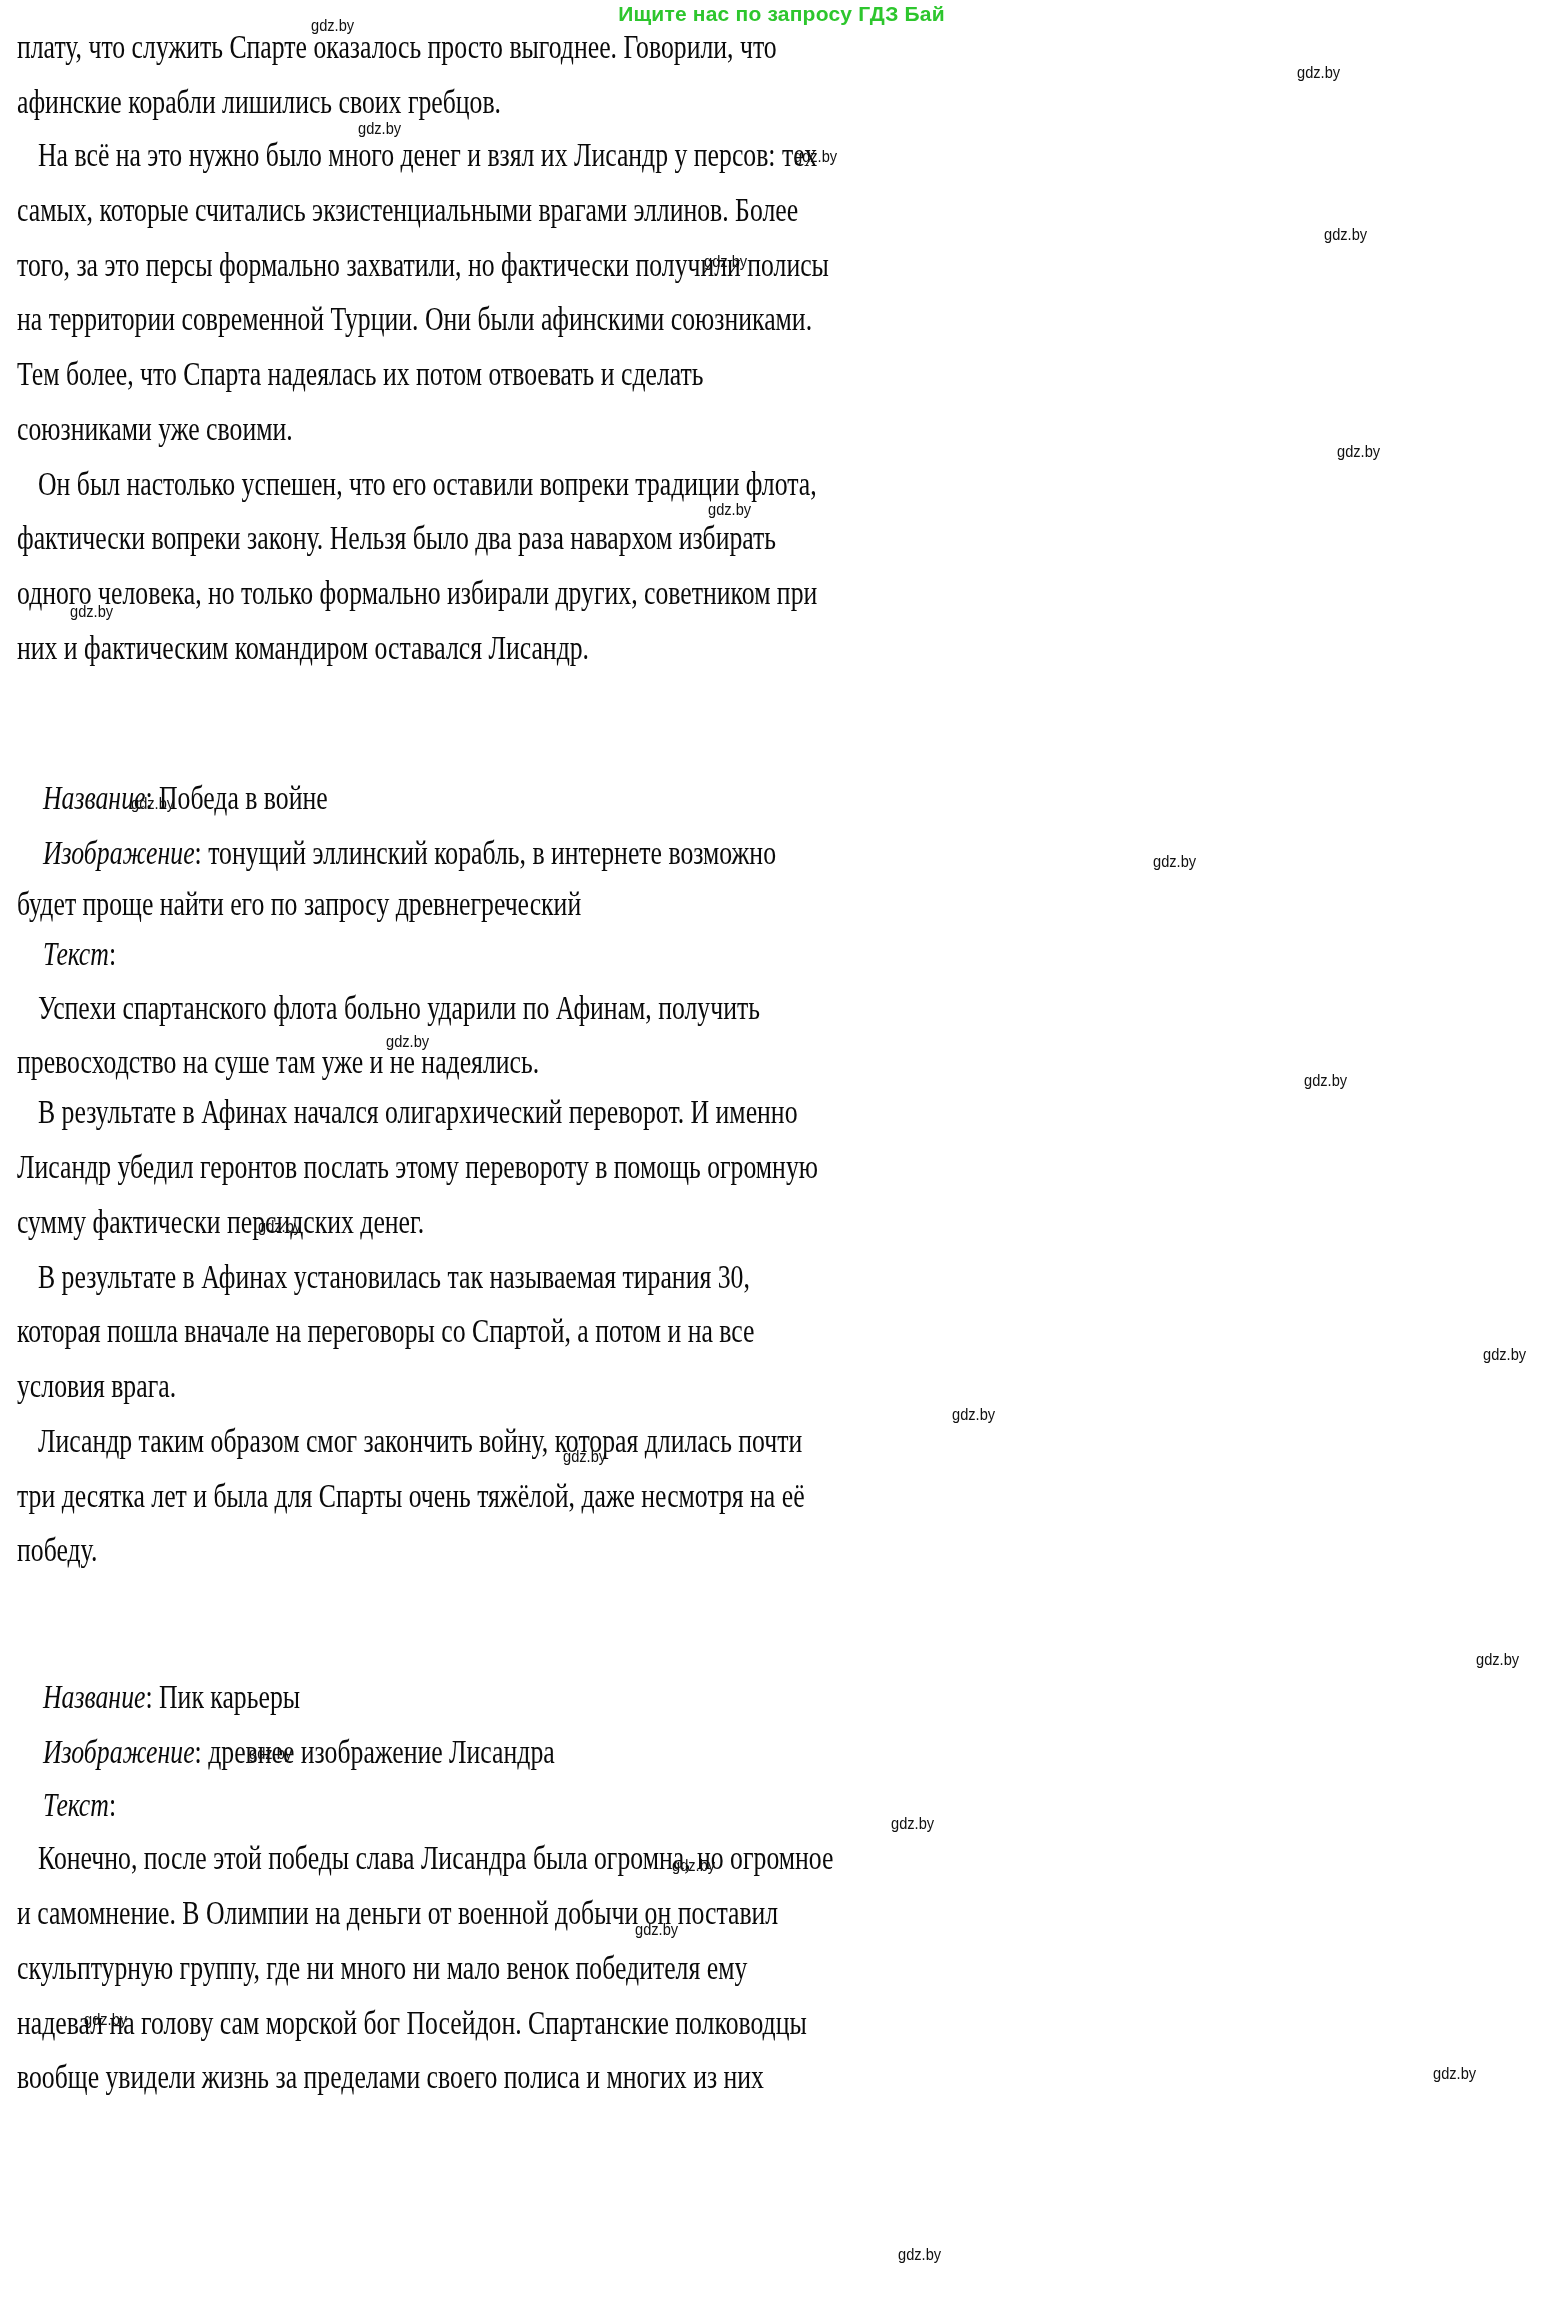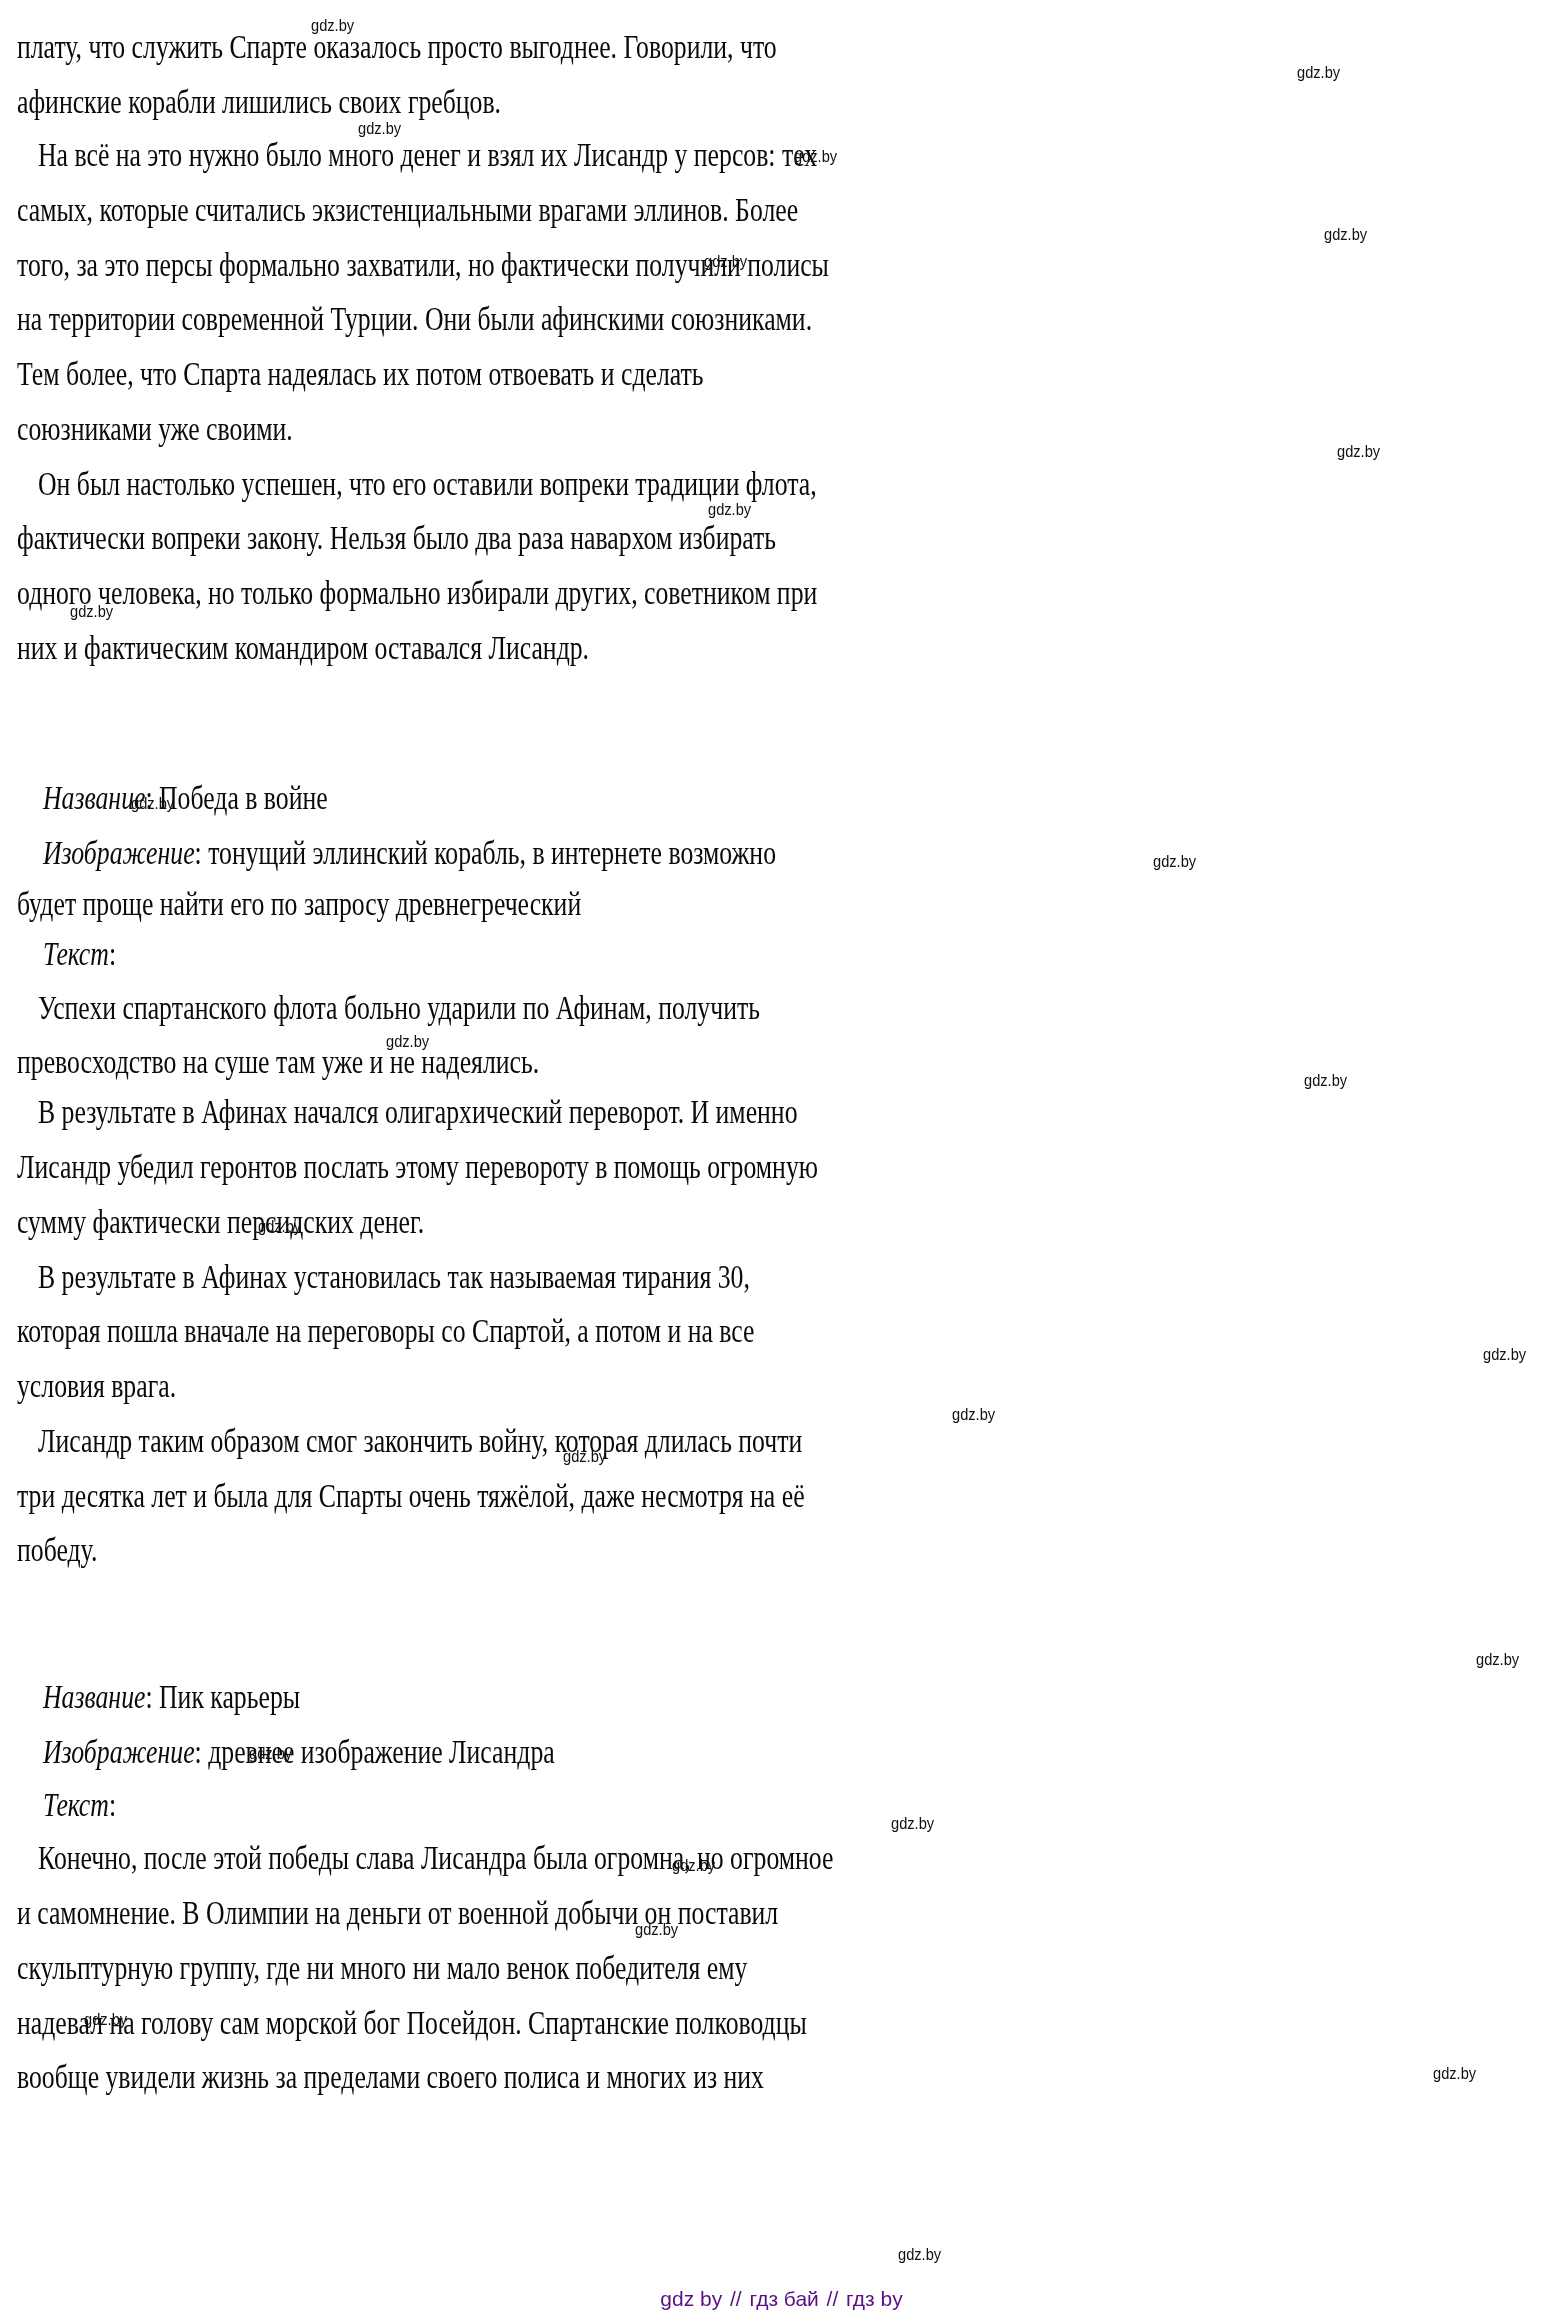--- a/index.html
+++ b/index.html
@@ -78,20 +78,21 @@
     transform: scaleX(0.86);
     transform-origin: left top;
     pointer-events: none;
   }
 </style>
 </head>
 <body>
 
 <div class="page">
 
+  <div class="site-header">Ищите нас по запросу ГДЗ Бай</div>
 
   <div class="doc" id="doc-body">
       <div class="ln" style="left: 17px; top: 31px;">плату, что служить Спарте оказалось просто выгоднее. Говорили, что</div>
       <div class="ln" style="left: 17px; top: 86px;">афинские корабли лишились своих гребцов.</div>
       <div class="ln" style="left: 38px; top: 139px;">На всё на это нужно было много денег и взял их Лисандр у персов: тех</div>
       <div class="ln" style="left: 17px; top: 194px;">самых, которые считались экзистенциальными врагами эллинов. Более</div>
       <div class="ln" style="left: 17px; top: 249px;">того, за это персы формально захватили, но фактически получили полисы</div>
       <div class="ln" style="left: 17px; top: 303px;">на территории современной Турции. Они были афинскими союзниками.</div>
       <div class="ln" style="left: 17px; top: 358px;">Тем более, что Спарта надеялась их потом отвоевать и сделать</div>
       <div class="ln" style="left: 17px; top: 413px;">союзниками уже своими.</div>
@@ -142,18 +143,15 @@
       <div class="wm" style="left: 1476px; top: 1650px;">gdz.by</div>
       <div class="wm" style="left: 891px; top: 1814px;">gdz.by</div>
       <div class="wm" style="left: 672px; top: 1856px;">gdz.by</div>
       <div class="wm" style="left: 635px; top: 1920px;">gdz.by</div>
       <div class="wm" style="left: 84px; top: 2010px;">gdz.by</div>
       <div class="wm" style="left: 1433px; top: 2064px;">gdz.by</div>
       <div class="wm" style="left: 249px; top: 1744px;">gdz.by</div>
       <div class="wm" style="left: 898px; top: 2245px;">gdz.by</div>
     </div>
 
-  <div class="site-footer">
-    <span>gdz by</span><span class="sep">//</span><span>гдз бай</span><span class="sep">//</span><span>гдз by</span>
-  </div>
 
 </div>
 
 
 </body></html>

